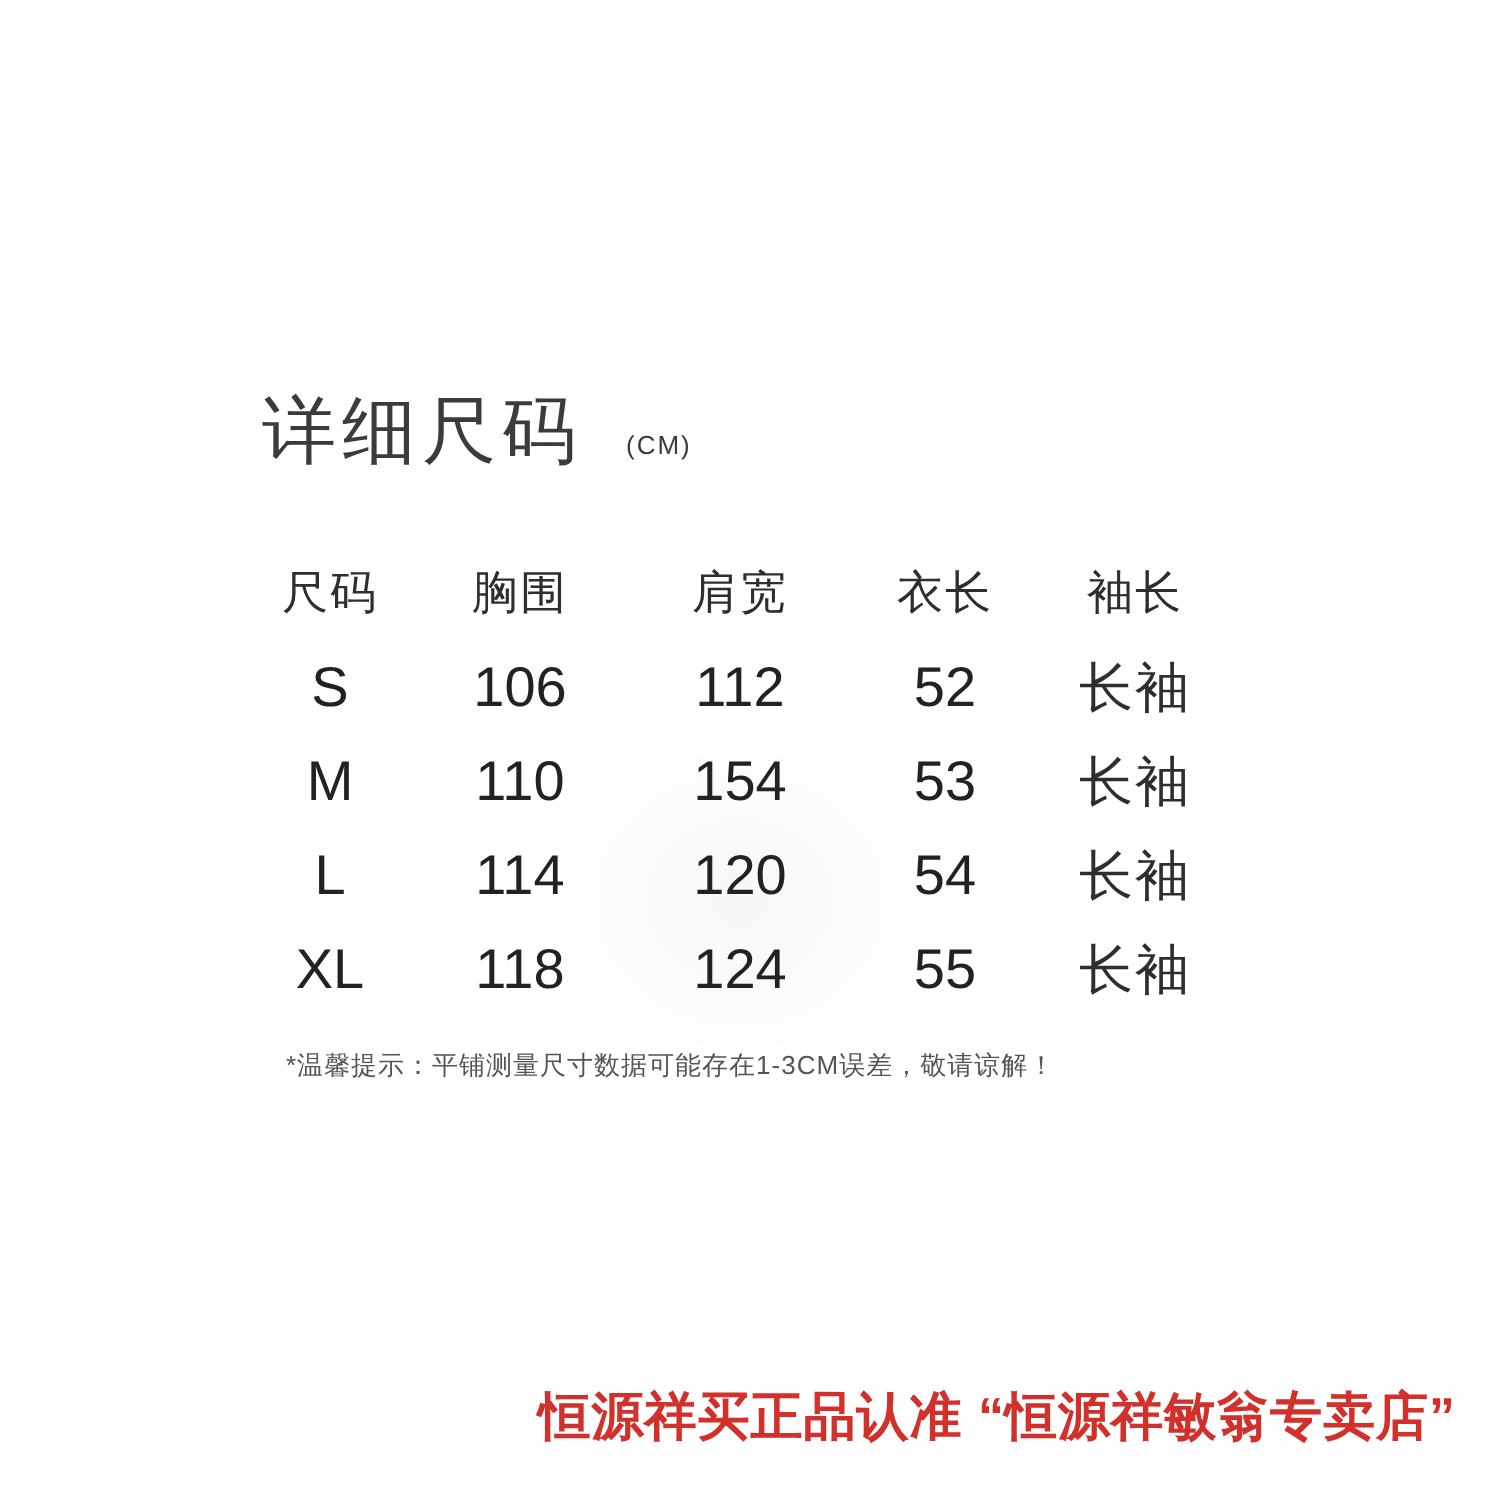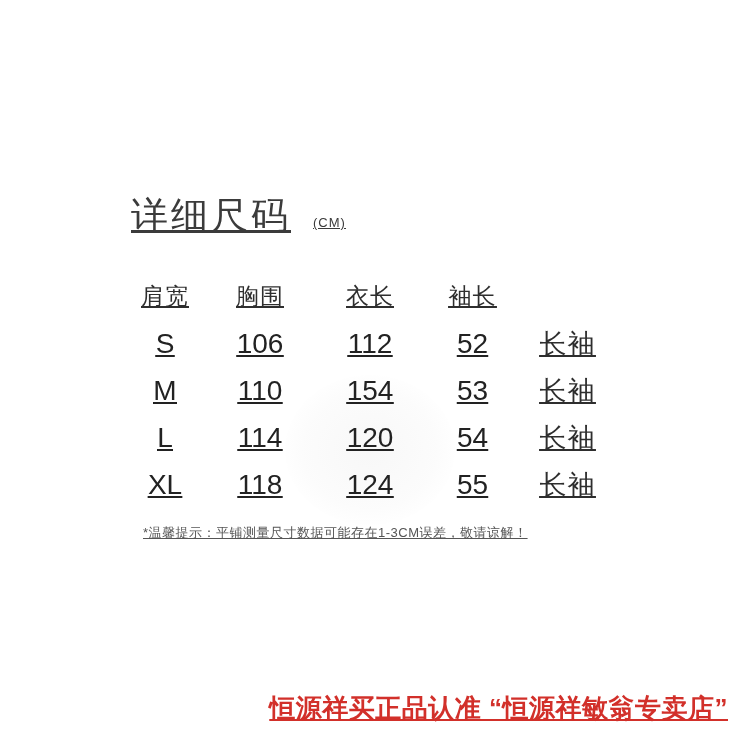--- a/index.html
+++ b/index.html
@@ -1,15 +1,15 @@
 <!DOCTYPE html>
 <html><head>
 <meta charset="utf-8">
 <style>
-  * { margin: 0; padding: 0; box-sizing: border-box; text-decoration: underline; }
+  * { margin: 0; padding: 0; box-sizing: border-box; }
   html, body {
     width: 750px; height: 750px;
     background: #ffffff;
     font-family: "Liberation Sans", "DejaVu Sans", sans-serif;
     overflow: hidden;
     position: relative;
   }
   .canvas {
     position: absolute;
     width: 750px; height: 750px;
@@ -107,22 +107,23 @@
 
   <div class="watermark"></div>
 
   <div class="title-row">
     <span class="page-title">详细尺码</span>
     <span class="unit-label">(CM)</span>
   </div>
 
   <div class="size-table">
     <div class="tr">
+      <div class="cell th">尺码</div>
+      <div class="cell th">胸围</div>
       <div class="cell th">肩宽</div>
-      <div class="cell th">胸围</div>
       <div class="cell th">衣长</div>
       <div class="cell th">袖长</div>
     </div>
 
     <div class="tr">
       <div class="cell td-num">S</div>
       <div class="cell td-num">106</div>
       <div class="cell td-num">112</div>
       <div class="cell td-num">52</div>
       <div class="cell td-cjk">长袖</div>

